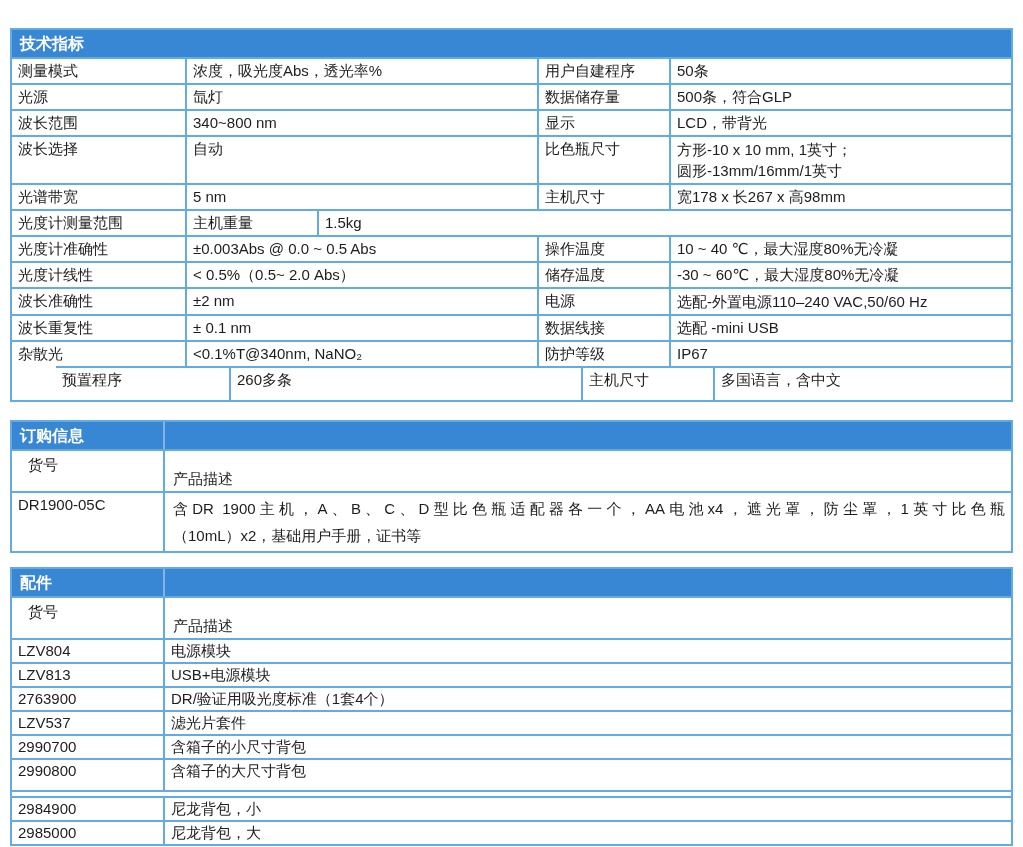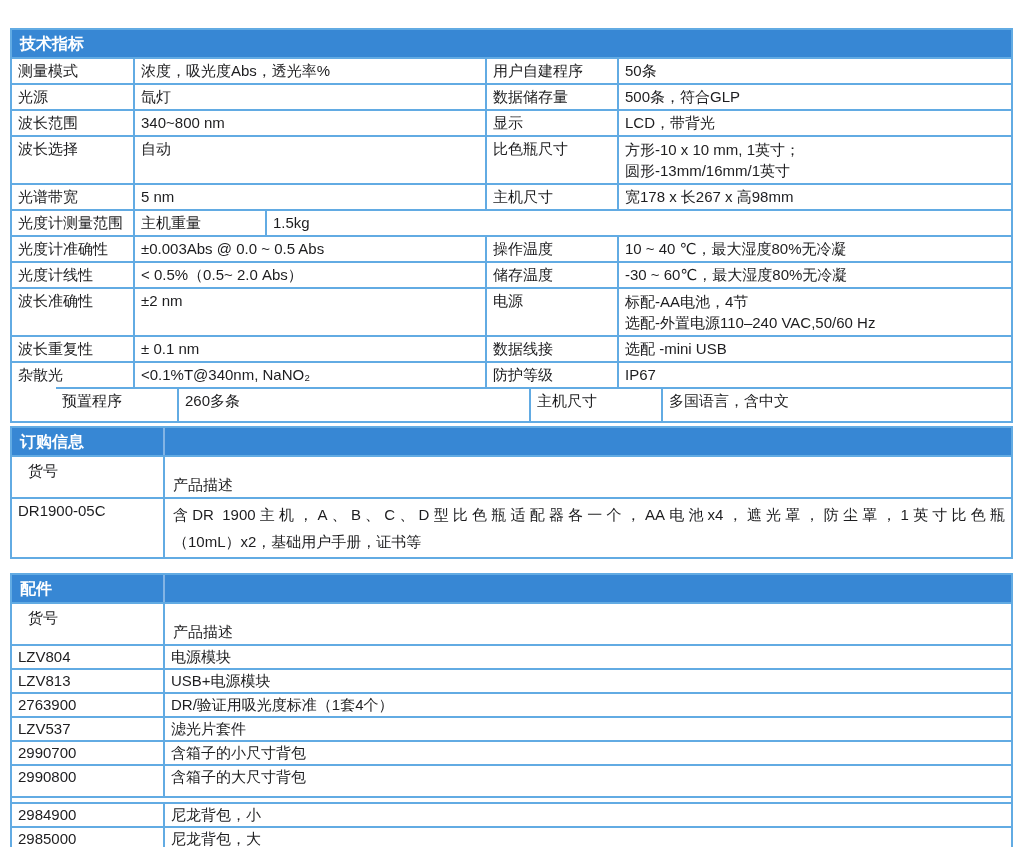--- a/index.html
+++ b/index.html
@@ -29,28 +29,28 @@
     height:27px;line-height:27px;
     padding:0 8px;
   }
   .bar-div{
     position:absolute;top:0;bottom:0;left:151px;width:2px;
     background:rgba(255,255,255,.38);
   }
   .trow{display:flex;border-top:2px solid var(--border);min-height:24px;}
   .c{padding:2px 6px;line-height:20px;min-width:0;}
   .c + .c{border-left:2px solid var(--border);}
-  .c1{width:121px;flex:none;}
+  .c1{width:173px;flex:none;}
   .c2{width:352px;flex:none;}
   .c3{width:132px;flex:none;}
   .c4{flex:1;}
   .ml div{line-height:21px;}
   .row-last{min-height:34px;margin-left:44px;}
   
-  .t2{margin-top:3px;}
+  .t2{margin-top:18px;}
   .t3{margin-top:14px;}
   .code-col{width:151px;flex:none;}
   .desc-col{flex:1;padding-left:8px;}
   .colhead{min-height:29px;}
   .colhead .code-col{padding-left:16px;padding-top:4px;}
   .colhead .desc-col{padding-top:18px;}
   .ord-row{min-height:59px;}
   .ord-desc div{line-height:27px;}
   .just{text-align:justify;text-align-last:justify;}
   .acc-row{min-height:24px;}
@@ -117,21 +117,20 @@
       <div class="c c1">光度计线性</div>
       <div class="c c2">&lt; 0.5%（0.5~ 2.0 Abs）</div>
       <div class="c c3">储存温度</div>
       <div class="c c4">-30 ~ 60℃，最大湿度80%无冷凝</div>
     </div>
     <div class="trow">
       <div class="c c1">波长准确性</div>
       <div class="c c2">±2 nm</div>
       <div class="c c3">电源</div>
       <div class="c c4 ml">
-        <div>标配-AA电池，4节</div>
         <div>选配-外置电源110–240 VAC,50/60 Hz</div>
       </div>
     </div>
     <div class="trow">
       <div class="c c1">波长重复性</div>
       <div class="c c2">± 0.1 nm</div>
       <div class="c c3">数据线接</div>
       <div class="c c4">选配 -mini USB</div>
     </div>
     <div class="trow">

